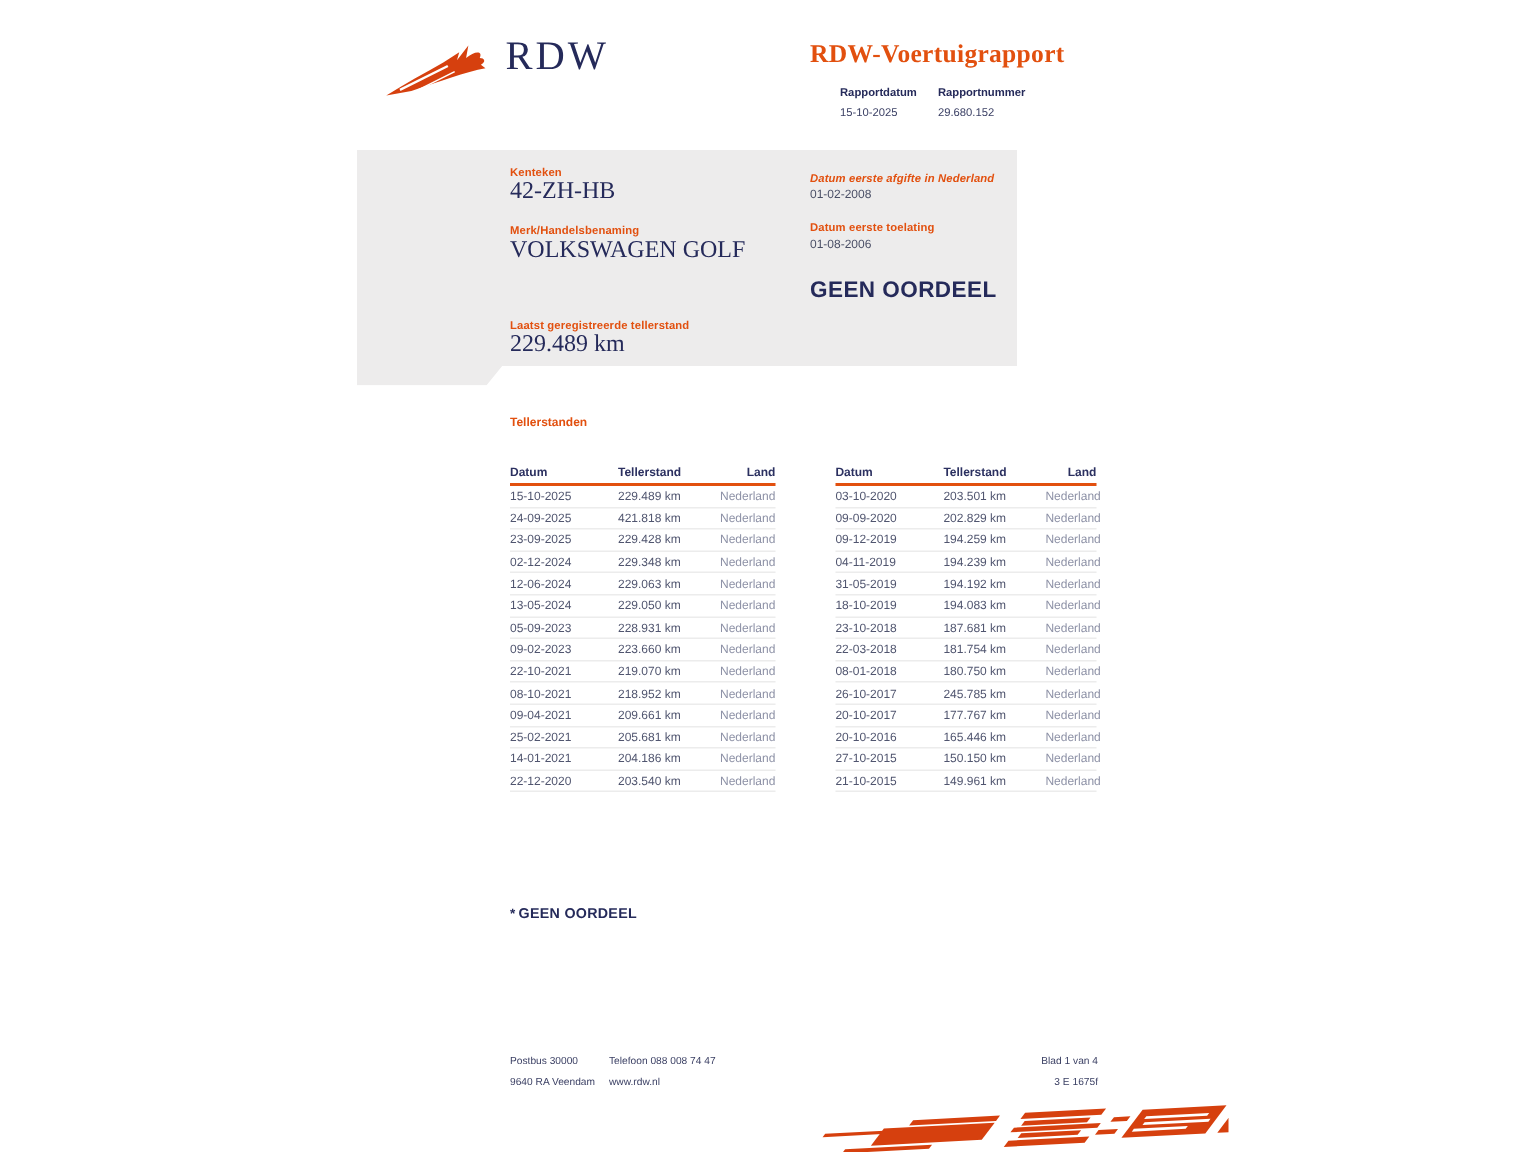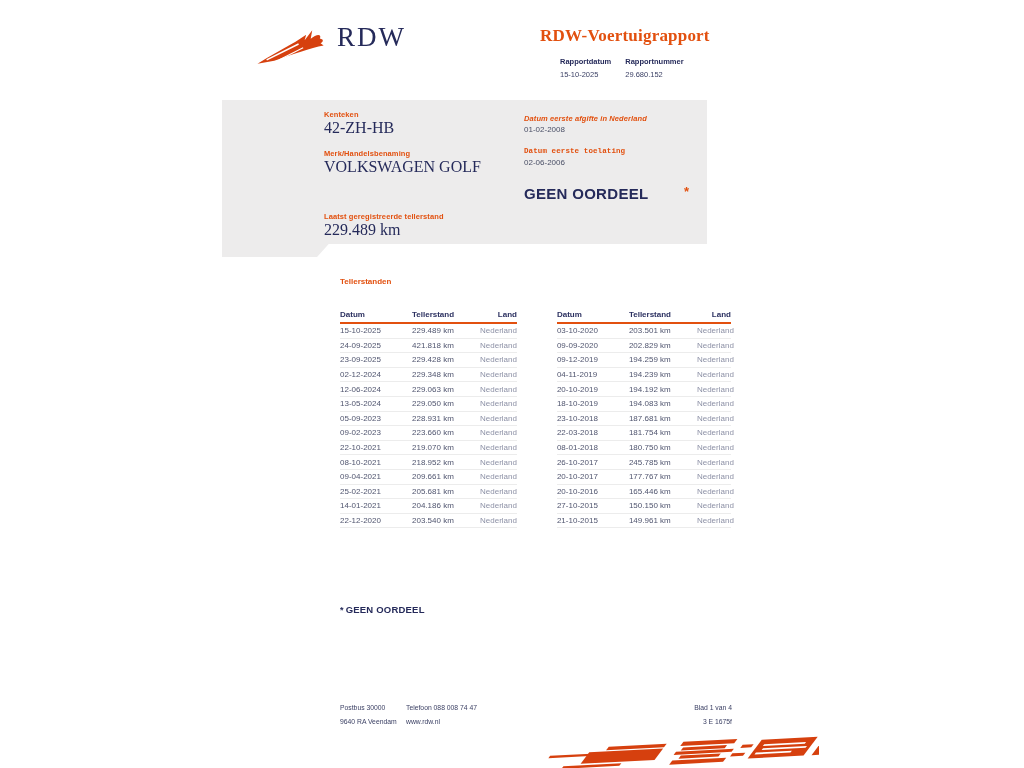--- a/index.html
+++ b/index.html
@@ -19,21 +19,21 @@
   .wing-svg{left:256px;top:24px;width:76px;height:46px;}
   .logo-word{left:337px;top:22px;font-family:"Liberation Serif",serif;
     font-size:27px;color:var(--navy);letter-spacing:2px;font-weight:400;}
   .report-title{left:540px;top:26px;font-family:"Liberation Serif",serif;
     font-weight:700;font-size:17px;color:var(--orange);letter-spacing:.2px;}
   .report-meta{left:560px;top:57px;display:flex;gap:14px;}
   .meta-col .lbl{font-size:7.5px;font-weight:700;color:var(--navy);}
   .meta-col .val{font-size:7.5px;color:#3d4266;margin-top:4px;}
 
   
-  .summary-box{left:222px;top:100px;width:485px;height:157px;background:var(--box-gray);
+  .summary-box{left:238px;top:100px;width:440px;height:157px;background:var(--box-gray);
     clip-path:polygon(0 0,100% 0,100% 91.7%,22% 91.7%,19.6% 100%,0 100%);}
   .field-label{font-size:7.5px;font-weight:700;color:var(--orange);letter-spacing:.1px;}
   .field-value-lg{font-family:"Liberation Serif",serif;font-size:16px;color:var(--navy);}
   .field-value-sm{font-size:8px;color:#4a4f66;}
   .oordeel{font-size:15px;font-weight:700;color:var(--navy);letter-spacing:.3px;}
   .oordeel-star{font-size:13px;font-weight:700;color:var(--orange);}
 
   
   .tables-section{left:340px;top:277px;width:382px;}
   .section-title{font-size:8px;font-weight:700;color:var(--orange);margin-bottom:7px;}
@@ -94,22 +94,22 @@
 
   <div class="abs field-label" style="left:102px;top:49px;">Merk/Handelsbenaming</div>
   <div class="abs field-value-lg" style="left:102px;top:58px;">VOLKSWAGEN GOLF</div>
 
   <div class="abs field-label" style="left:102px;top:112px;">Laatst geregistreerde tellerstand</div>
   <div class="abs field-value-lg" style="left:102px;top:121px;">229.489 km</div>
 
   <div class="abs field-label" style="left:302px;top:14px;font-style:italic;">Datum eerste afgifte in Nederland</div>
   <div class="abs field-value-sm" style="left:302px;top:25px;">01-02-2008</div>
 
-  <div class="abs field-label" style="left:302px;top:47px;font-family:Liberation Mono, monospace;">Datum eerste toelating</div>
-  <div class="abs field-value-sm" style="left:302px;top:58px;">02-06-2006</div>
+  <div class="abs field-label" style="left:302px;top:47px;">Datum eerste toelating</div>
+  <div class="abs field-value-sm" style="left:302px;top:58px;">01-08-2006</div>
 
   <div class="abs oordeel" style="left:302px;top:85px;">GEEN OORDEEL</div>
   <div class="abs oordeel-star" style="left:462px;top:84px;">*</div>
 </div>
 
 <div class="abs tables-section">
   <div class="section-title">Tellerstanden</div>
   <div class="tables-wrap">
     <div class="odo-table">
       <div class="thead">
@@ -211,21 +211,21 @@
             <span class="tcell c0">09-12-2019</span>
             <span class="tcell c1">194.259 km</span>
             <span class="tcell c2">Nederland</span>
           </div>
           <div class="trow">
             <span class="tcell c0">04-11-2019</span>
             <span class="tcell c1">194.239 km</span>
             <span class="tcell c2">Nederland</span>
           </div>
           <div class="trow">
-            <span class="tcell c0">20-10-2019</span>
+            <span class="tcell c0">31-05-2019</span>
             <span class="tcell c1">194.192 km</span>
             <span class="tcell c2">Nederland</span>
           </div>
           <div class="trow">
             <span class="tcell c0">18-10-2019</span>
             <span class="tcell c1">194.083 km</span>
             <span class="tcell c2">Nederland</span>
           </div>
           <div class="trow">
             <span class="tcell c0">23-10-2018</span>

